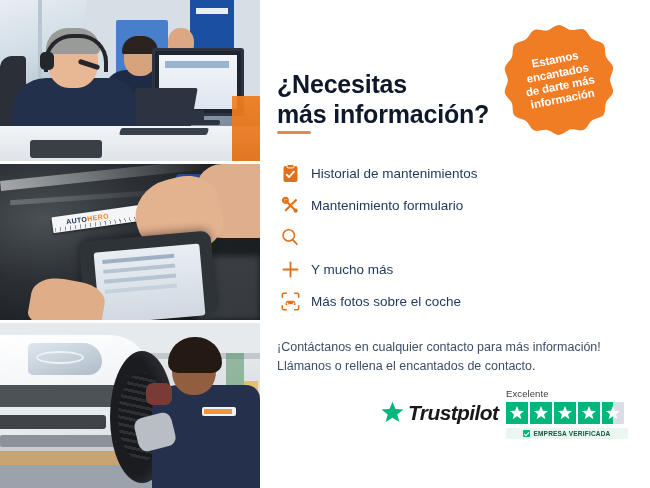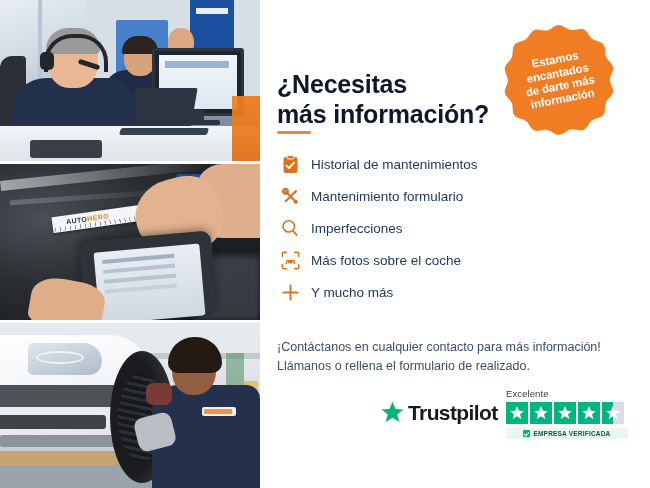--- a/index.html
+++ b/index.html
@@ -127,32 +127,32 @@
   
   .badge{position:absolute;left:243px;top:24px;width:112px;height:112px;}
   .badge svg{position:absolute;inset:0;}
   .badge-inner{position:absolute;inset:0;display:flex;flex-direction:column;
     align-items:center;justify-content:center;transform:rotate(-11deg);}
   .badge-icon{width:18px;height:18px;margin-bottom:1px;}
   .badge-text{width:86px;text-align:center;color:#fff;font-weight:bold;font-size:11.5px;
     line-height:1.16;letter-spacing:-.1px;}
 
   
-  .list{position:absolute;left:17px;top:148px;width:290px;}
+  .list{position:absolute;left:17px;top:157px;width:290px;}
   .item{position:relative;height:32px;display:flex;align-items:center;}
   .item .ic{width:26px;height:22px;flex:0 0 26px;display:flex;align-items:center;justify-content:center;}
   .item .lbl{font-size:13.5px;color:#223a5e;padding-left:8px;}
 
   
   .para{position:absolute;left:17px;top:325px;width:360px;font-size:12.5px;line-height:1.55;color:#3d4d68;}
 
   
   .tp{position:absolute;left:120px;top:388px;width:250px;height:60px;}
   .tp-mark{position:absolute;left:0;top:12px;display:flex;align-items:center;}
-  .tp-word{font-size:21px;font-weight:bold;color:#191919;letter-spacing:-.6px;padding-left:3px;}
+  .tp-word{font-size:21px;font-weight:bold;color:#191919;letter-spacing:-.6px;padding-left:3px;font-style:italic;}
   .tp-right{position:absolute;left:126px;top:0;width:122px;}
   .tp-exc{font-size:9.5px;color:#3a3a3a;text-align:left;letter-spacing:.1px;}
   .tp-stars{display:flex;gap:2px;margin-top:3px;}
   .tp-star{width:22px;height:22px;background:#00b67a;position:relative;}
   .tp-star.half{background:linear-gradient(90deg,#00b67a 0 50%,#dcdce6 50% 100%);}
   .tp-star svg{position:absolute;left:3px;top:3px;}
   .tp-ver{margin-top:4px;display:flex;align-items:center;justify-content:center;gap:3px;
     background:#e9f7f0;border-radius:2px;padding:2px 5px;}
   .tp-ver-txt{font-size:6.5px;font-weight:bold;color:#17543c;letter-spacing:.2px;}
   .tp-check{width:7px;height:7px;background:#00b67a;border-radius:1px;position:relative;}
@@ -295,56 +295,55 @@
         <span class="lbl">Mantenimiento formulario</span>
       </div>
 
       <div class="item">
         <span class="ic">
           <svg width="18" height="18" viewBox="0 0 20 20">
             <circle cx="8.6" cy="8.2" r="6.3" fill="none" stroke="#e0701a" stroke-width="1.7"></circle>
             <path d="M13.2 13.2l4.4 4.8" stroke="#e0701a" stroke-width="1.9" stroke-linecap="round"></path>
           </svg>
         </span>
-        <span class="lbl">Imperfecciones</span>
+      </div>
+
+      <div class="item">
+        <span class="ic">
+          <svg width="19" height="19" viewBox="0 0 20 20">
+            <g stroke="#e0701a" stroke-width="2" stroke-linecap="round">
+              <path d="M10 2.6v14.8"></path>
+                <path d="M2.6 10h14.8"></path>
+            </g>
+          </svg>
+        </span>
+        <span class="lbl">Y mucho más</span>
       </div>
 
       <div class="item">
         <span class="ic">
           <svg width="19" height="19" viewBox="0 0 20 20">
             <g fill="none" stroke="#e0701a" stroke-width="1.6" stroke-linecap="round">
               <path d="M1.4 5.6V2.8a1.4 1.4 0 0 1 1.4-1.4h2.8"></path>
               <path d="M18.6 5.6V2.8a1.4 1.4 0 0 0-1.4-1.4h-2.8"></path>
               <path d="M1.4 14.4v2.8a1.4 1.4 0 0 0 1.4 1.4h2.8"></path>
               <path d="M18.6 14.4v2.8a1.4 1.4 0 0 1-1.4 1.4h-2.8"></path>
             </g>
             <path d="M4.8 12.4c0-.5.3-1.6.8-2.3.4-.6 1-1 1.6-1h5.6c.6 0 1.2.4 1.6 1 .5.7.8 1.8.8 2.3v1.4h-1.6v-.9H6.4v.9H4.8z" fill="#e0701a"></path>
             <circle cx="6.8" cy="11.9" r=".95" fill="#fff"></circle>
             <circle cx="13.2" cy="11.9" r=".95" fill="#fff"></circle>
           </svg>
         </span>
         <span class="lbl">Más fotos sobre el coche</span>
       </div>
-
-      <div class="item">
-        <span class="ic">
-          <svg width="19" height="19" viewBox="0 0 20 20">
-            <g stroke="#e0701a" stroke-width="2" stroke-linecap="round">
-              <path d="M10 2.6v14.8"></path>
-                <path d="M2.6 10h14.8"></path>
-            </g>
-          </svg>
-        </span>
-        <span class="lbl">Y mucho más</span>
-      </div>
     </div>
 
     <p class="para">
       <span>¡Contáctanos en cualquier contacto para más información!</span><br>
-      <span>Llámanos o rellena el formulario de realizado.</span>
+      <span>Llámanos o rellena el encantados de contacto.</span>
     </p>
 
     <div class="tp">
       <div class="tp-mark">
         <svg width="25" height="25" viewBox="0 0 24 24">
           <path d="M12 1.6l2.9 7.1 7.6.3-5.9 4.8 2 7.4-6.6-4.2-6.6 4.2 2-7.4L1.5 9l7.6-.3z" fill="#00b67a"></path>
         </svg>
         <span class="tp-word">Trustpilot</span>
       </div>
 

